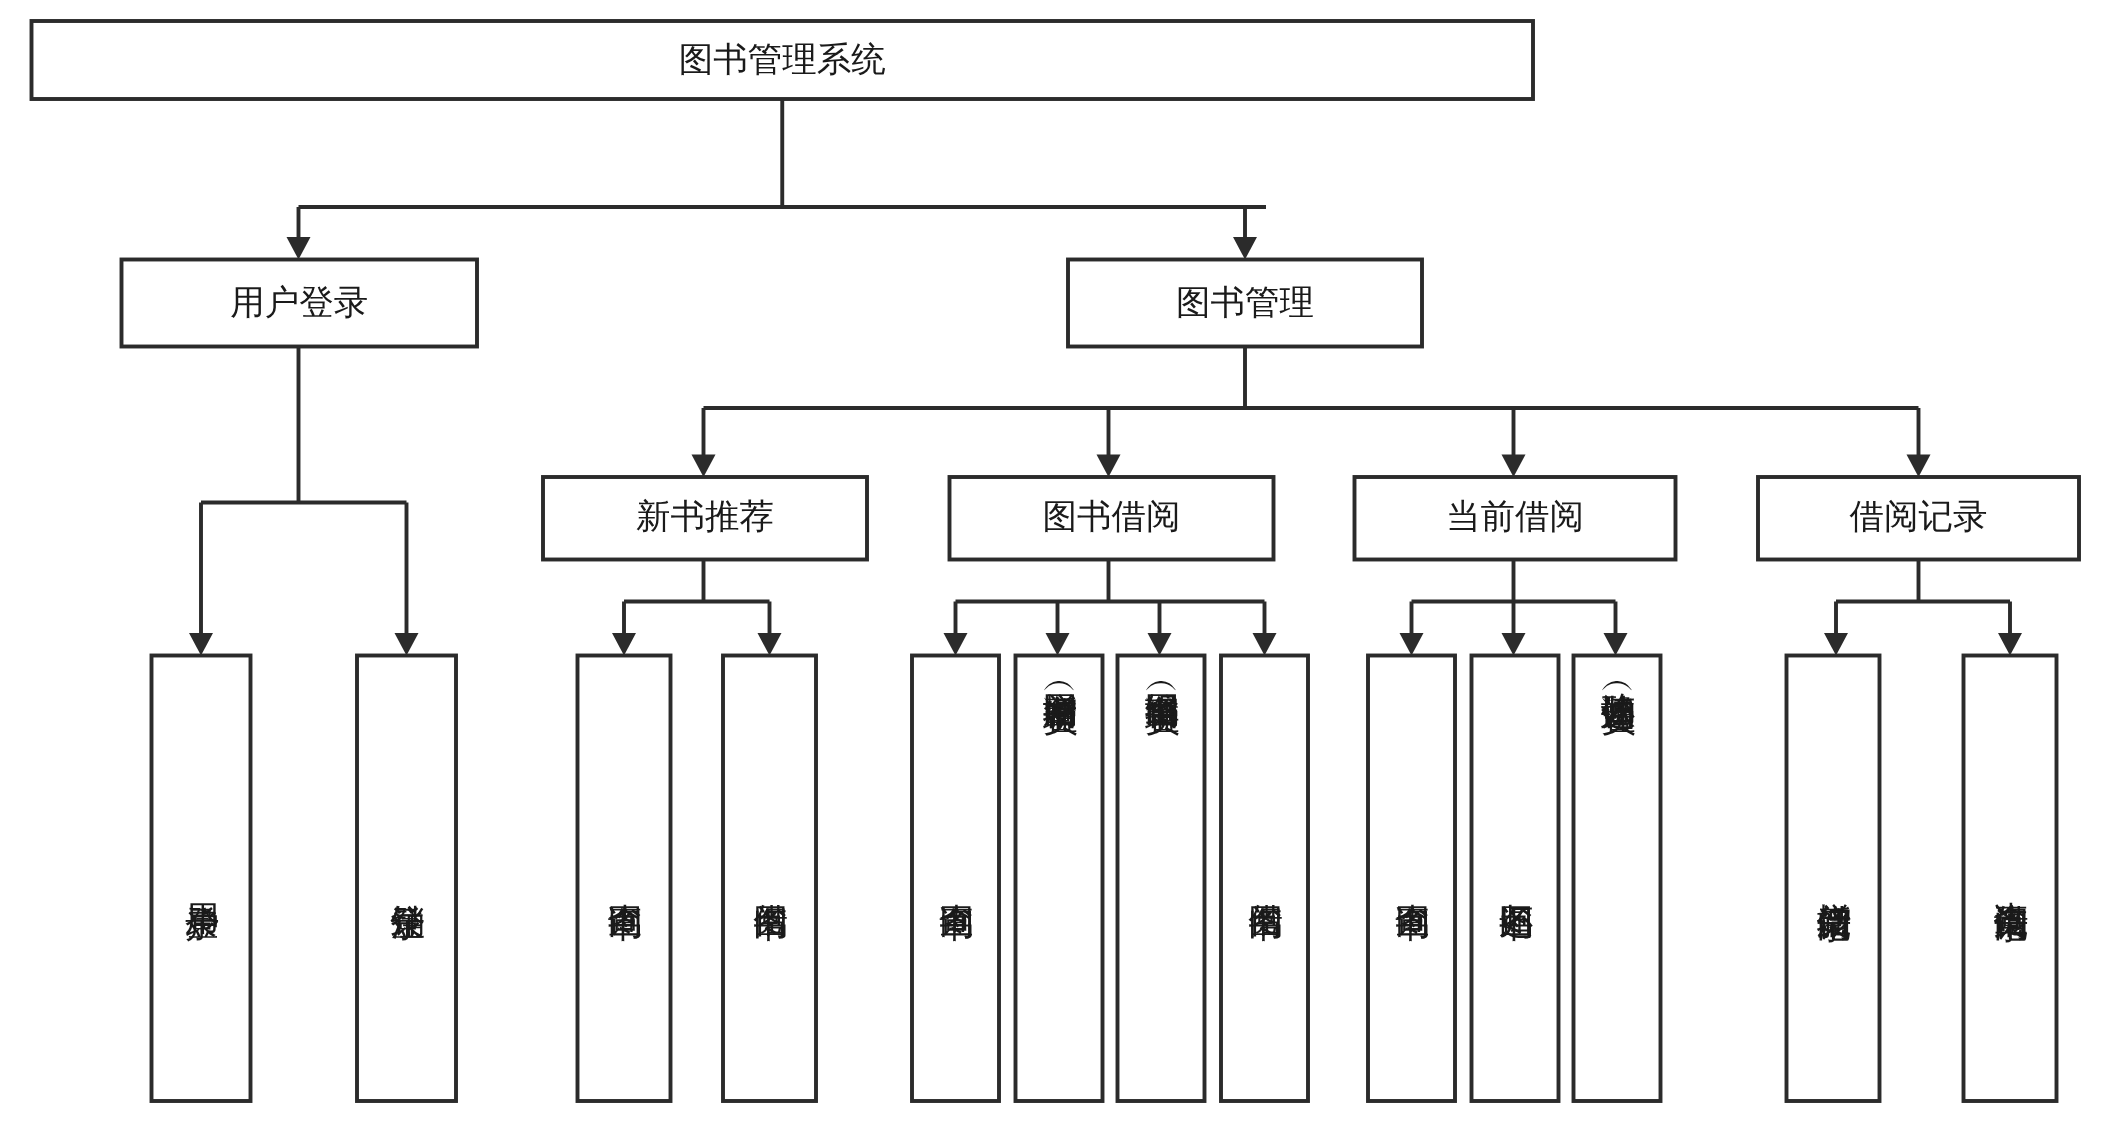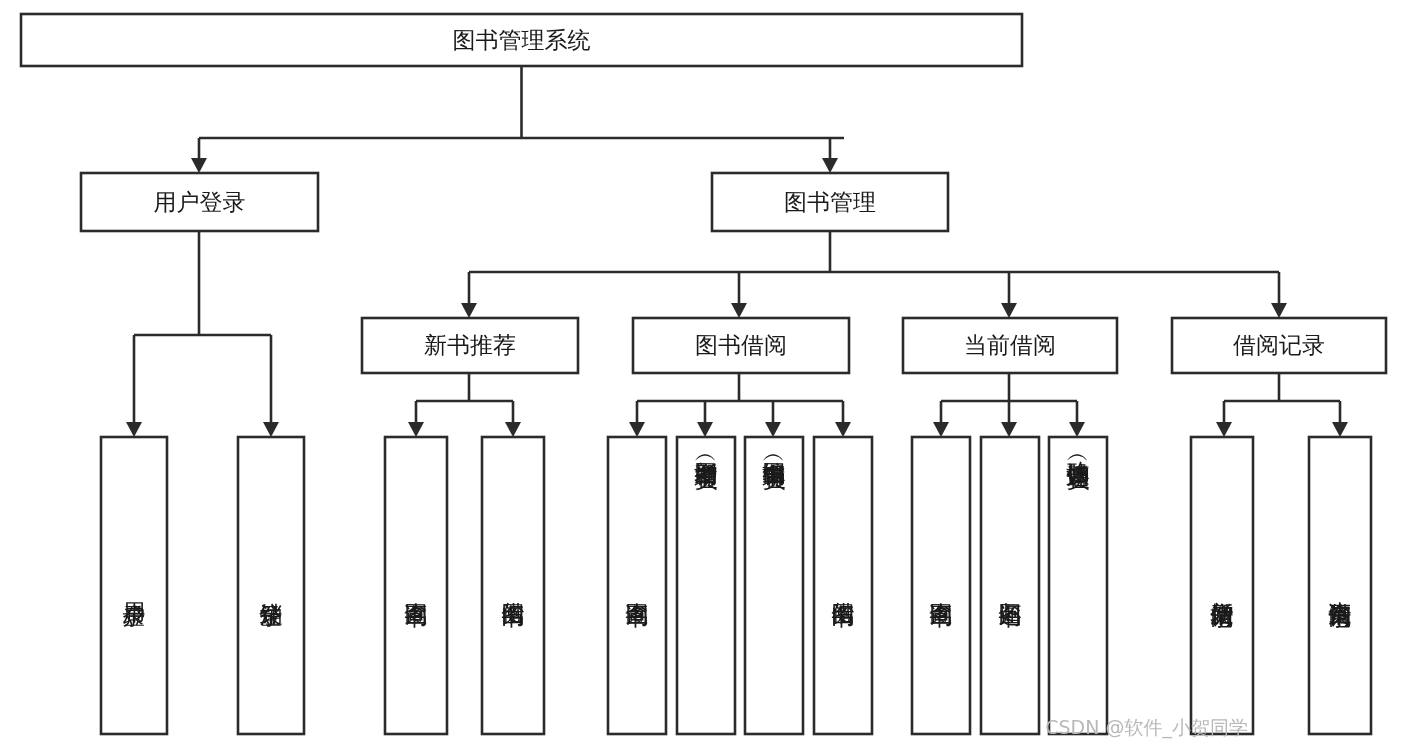--- a/index.html
+++ b/index.html
@@ -250,15 +250,14 @@
   </div>
 
   <div class="vlabel-wrap" style="left:1191px; top:437px; width:62px; height:297px;">
     <span class="vlabel-text">新增借阅记录</span>
   </div>
 
   <div class="vlabel-wrap" style="left:1309px; top:437px; width:62px; height:297px;">
     <span class="vlabel-text">查询借阅记录</span>
   </div>
 
-  <div class="watermark">CSDN @软件_小贺同学</div>
 
 </div>
 
 </body></html>

